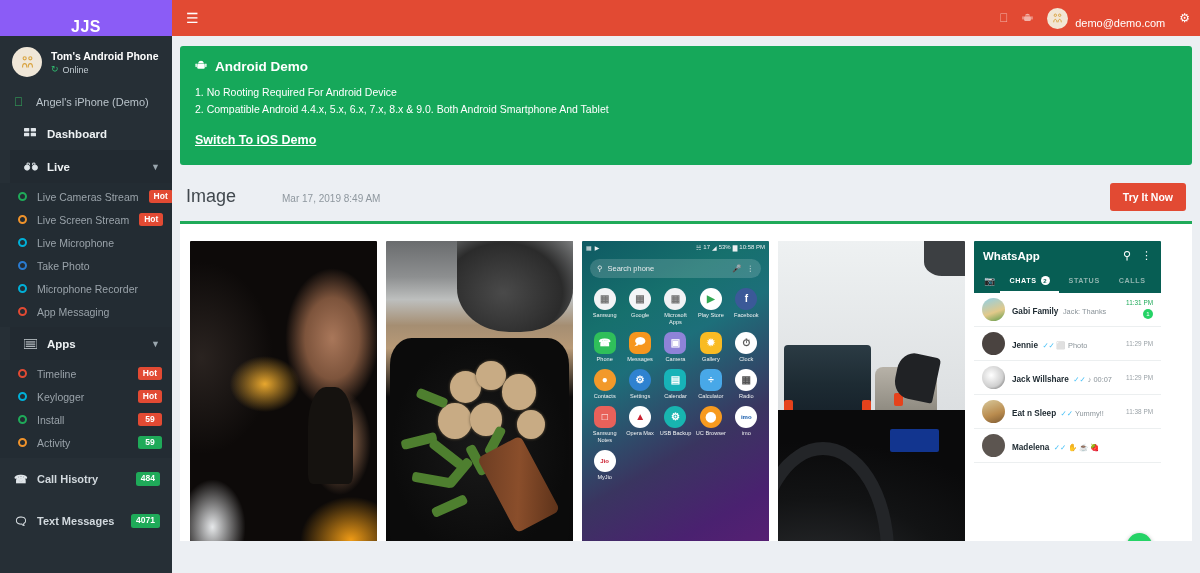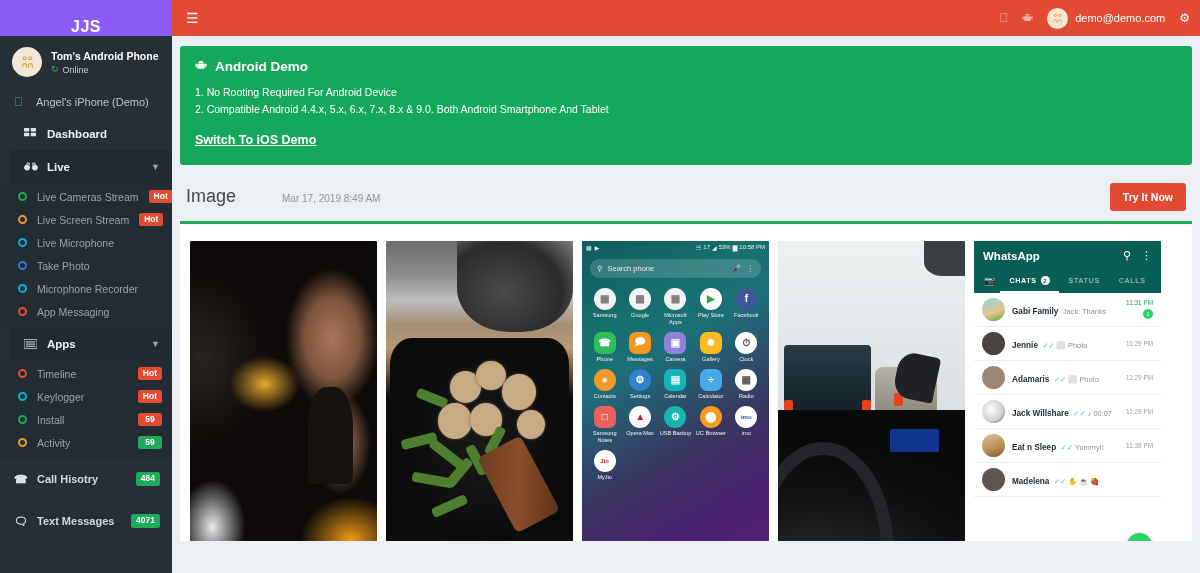--- a/index.html
+++ b/index.html
@@ -88,21 +88,21 @@
   
   .main { flex: 1 1 auto; height: 573px; position: relative; background: #eceff3; overflow: hidden; }
   .topbar {
     height: 36px; background: #e24a33;
     display: flex; align-items: center; justify-content: space-between;
     padding: 0 10px 0 10px;
   }
   .hamburger { color: #fff; font-size: 14px; cursor: pointer; line-height: 1; padding: 2px 4px; }
   .topbar-right { display: flex; align-items: center; gap: 14px; }
   .tb-icon { color: #f2b3a8; font-size: 12px; line-height: 1; cursor: pointer; }
-  .tb-user { display: flex; align-items: center; gap: 7px; cursor: pointer; }
+  .tb-user { display: flex; align-items: flex-end; gap: 7px; cursor: pointer; }
   .tb-avatar {
     width: 21px; height: 21px; border-radius: 50%; background: #f2e6d4;
     display: flex; align-items: center; justify-content: center;
   }
   .tb-email { color: #ffffff; font-size: 11px; }
   .tb-gear { color: #fff; font-size: 12px; cursor: pointer; }
 
   .content { padding: 10px 8px 0 8px; }
 
   .alert {
@@ -689,30 +689,20 @@
               <span class="wa-av" style="background:#4a4340"></span>
               <span class="wa-mid">
                 <span class="wa-name">Jennie</span>
                 <span class="wa-msg"><span class="wa-tick">✓✓</span><span>⬜ Photo</span></span>
               </span>
               <span class="wa-right">
                 <span class="wa-time">11:29 PM</span>
               </span>
             </div>
 
-            <div class="wa-row">
-              <span class="wa-av" style="background:#9c8475"></span>
-              <span class="wa-mid">
-                <span class="wa-name">Adamaris</span>
-                <span class="wa-msg"><span class="wa-tick">✓✓</span><span>⬜ Photo</span></span>
-              </span>
-              <span class="wa-right">
-                <span class="wa-time">11:29 PM</span>
-              </span>
-            </div>
 
             <div class="wa-row">
               <span class="wa-av" style="background:radial-gradient(circle at 40% 40%,#fff,#cfcfcf 60%,#4a4a4a)"></span>
               <span class="wa-mid">
                 <span class="wa-name">Jack Willshare</span>
                 <span class="wa-msg"><span class="wa-tick">✓✓</span><span>♪ 00:07</span></span>
               </span>
               <span class="wa-right">
                 <span class="wa-time">11:29 PM</span>
               </span>

